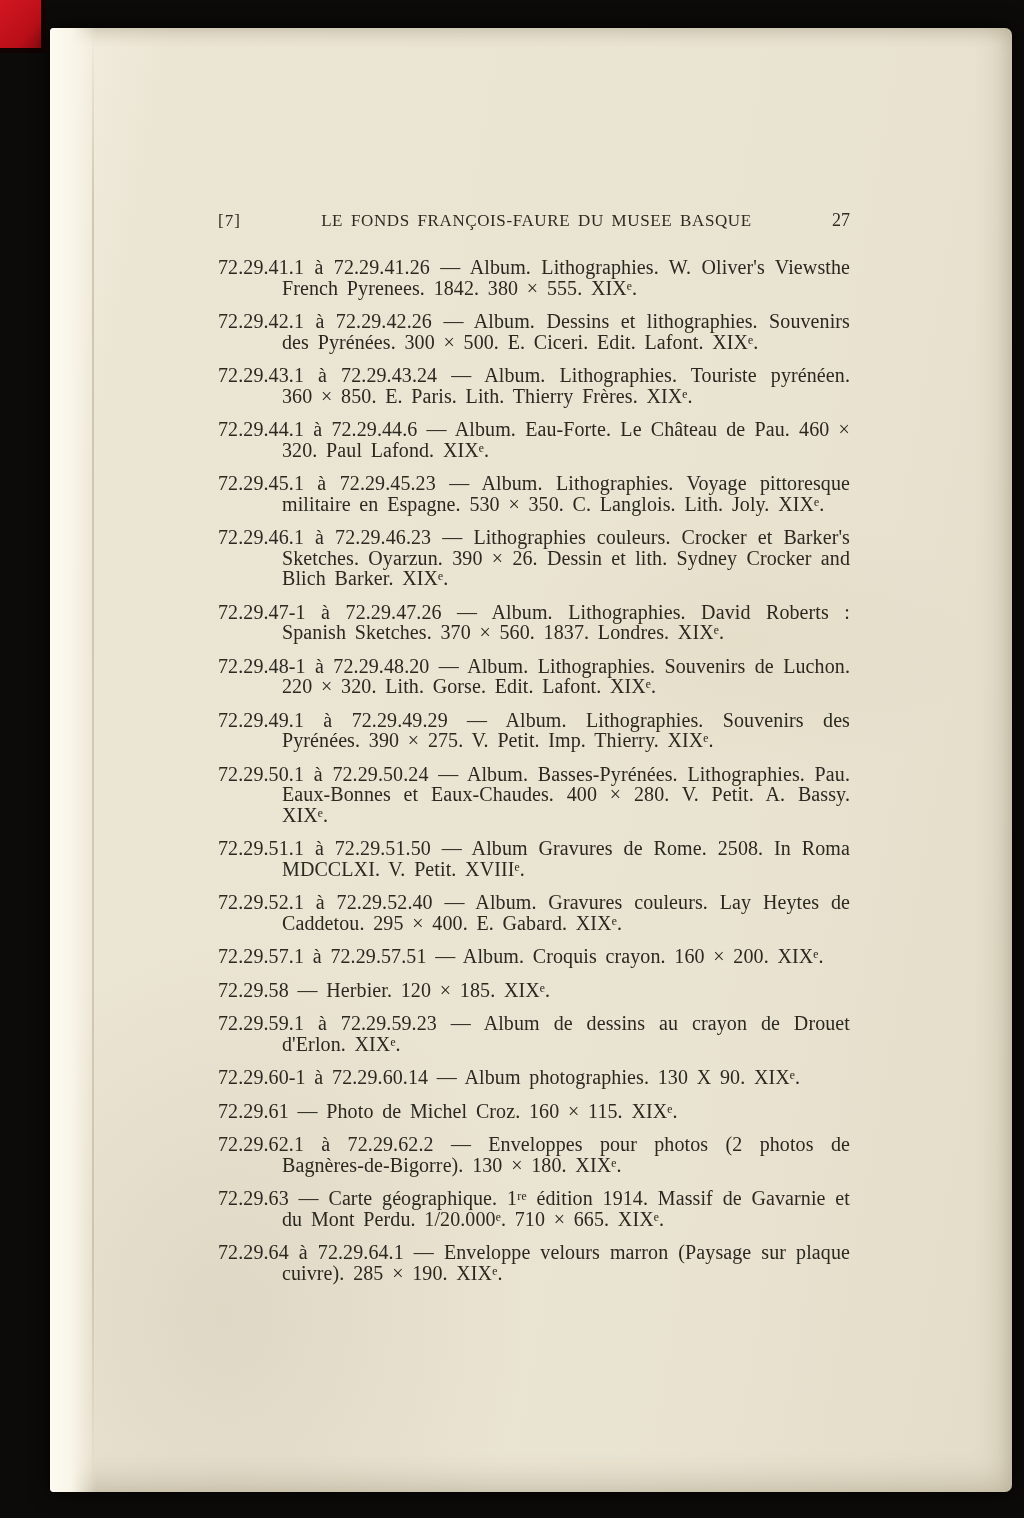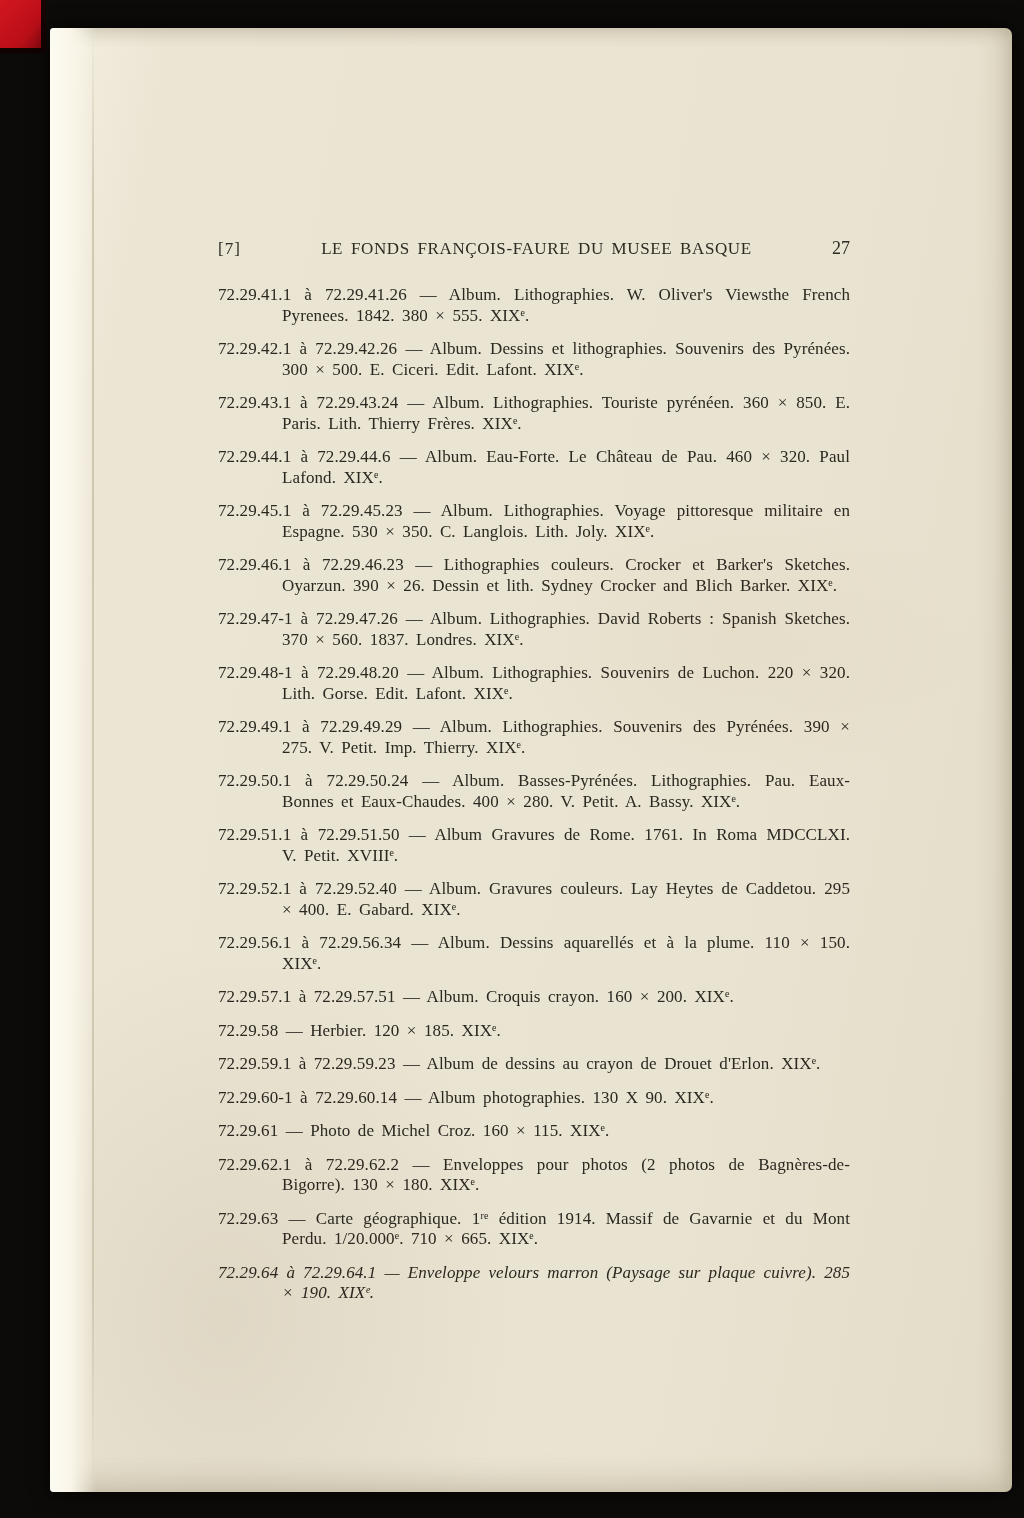--- a/index.html
+++ b/index.html
@@ -90,40 +90,38 @@
   }
   .page-header .title {
     flex: 1 1 auto;
     text-align: center;
     letter-spacing: 0.6px;
     word-spacing: 3px;
   }
   .page-header .pagenum {
     flex: 0 0 auto;
     font-size: 18px;
-    margin-top: 28px;
   }
 
   .entries {
     display: block;
   }
   .entry {
     margin: 3px 0 13px 0;
     padding-left: 64px;
     text-indent: -64px;
-    font-size: 17px;
+    font-size: 20px;
     line-height: 20.5px;
     text-align: justify;
     word-spacing: 0.18em;
     letter-spacing: 0.1px;
     color: #2b2820;
   }
   .entry:last-child {
     margin-bottom: 0;
-    font-style: italic;
   }
 </style>
 </head>
 <body>
 
 <div class="scan">
   <div class="red-tab"></div>
 
   <div class="page">
     <div class="page-edge"></div>
@@ -139,23 +137,22 @@
           <p class="entry">72.29.41.1 à 72.29.41.26 — Album. Lithographies. W. Oliver's Viewsthe French Pyrenees. 1842. 380 × 555. XIXᵉ.</p>
           <p class="entry">72.29.42.1 à 72.29.42.26 — Album. Dessins et lithographies. Souvenirs des Pyrénées. 300 × 500. E. Ciceri. Edit. Lafont. XIXᵉ.</p>
           <p class="entry">72.29.43.1 à 72.29.43.24 — Album. Lithographies. Touriste pyrénéen. 360 × 850. E. Paris. Lith. Thierry Frères. XIXᵉ.</p>
           <p class="entry">72.29.44.1 à 72.29.44.6 — Album. Eau-Forte. Le Château de Pau. 460 × 320. Paul Lafond. XIXᵉ.</p>
           <p class="entry">72.29.45.1 à 72.29.45.23 — Album. Lithographies. Voyage pittoresque militaire en Espagne. 530 × 350. C. Langlois. Lith. Joly. XIXᵉ.</p>
           <p class="entry">72.29.46.1 à 72.29.46.23 — Lithographies couleurs. Crocker et Barker's Sketches. Oyarzun. 390 × 26. Dessin et lith. Sydney Crocker and Blich Barker. XIXᵉ.</p>
           <p class="entry">72.29.47-1 à 72.29.47.26 — Album. Lithographies. David Roberts : Spanish Sketches. 370 × 560. 1837. Londres. XIXᵉ.</p>
           <p class="entry">72.29.48-1 à 72.29.48.20 — Album. Lithographies. Souvenirs de Luchon. 220 × 320. Lith. Gorse. Edit. Lafont. XIXᵉ.</p>
           <p class="entry">72.29.49.1 à 72.29.49.29 — Album. Lithographies. Souvenirs des Pyrénées. 390 × 275. V. Petit. Imp. Thierry. XIXᵉ.</p>
           <p class="entry">72.29.50.1 à 72.29.50.24 — Album. Basses-Pyrénées. Lithographies. Pau. Eaux-Bonnes et Eaux-Chaudes. 400 × 280. V. Petit. A. Bassy. XIXᵉ.</p>
-          <p class="entry">72.29.51.1 à 72.29.51.50 — Album Gravures de Rome. 1761. In Roma MDCCLXI. V. Petit. XVIIIᵉ.</p>
+          <p class="entry">72.29.51.1 à 72.29.51.50 — Album Gravures de Rome. 2508. In Roma MDCCLXI. V. Petit. XVIIIᵉ.</p>
           <p class="entry">72.29.52.1 à 72.29.52.40 — Album. Gravures couleurs. Lay Heytes de Caddetou. 295 × 400. E. Gabard. XIXᵉ.</p>
-          <p class="entry">72.29.56.1 à 72.29.56.34 — Album. Dessins aquarellés et à la plume. 110 × 150. XIXᵉ.</p>
           <p class="entry">72.29.57.1 à 72.29.57.51 — Album. Croquis crayon. 160 × 200. XIXᵉ.</p>
           <p class="entry">72.29.58 — Herbier. 120 × 185. XIXᵉ.</p>
           <p class="entry">72.29.59.1 à 72.29.59.23 — Album de dessins au crayon de Drouet d'Erlon. XIXᵉ.</p>
           <p class="entry">72.29.60-1 à 72.29.60.14 — Album photographies. 130 X 90. XIXᵉ.</p>
           <p class="entry">72.29.61 — Photo de Michel Croz. 160 × 115. XIXᵉ.</p>
           <p class="entry">72.29.62.1 à 72.29.62.2 — Enveloppes pour photos (2 photos de Bagnères-de-Bigorre). 130 × 180. XIXᵉ.</p>
           <p class="entry">72.29.63 — Carte géographique. 1ʳᵉ édition 1914. Massif de Gavarnie et du Mont Perdu. 1/20.000ᵉ. 710 × 665. XIXᵉ.</p>
           <p class="entry">72.29.64 à 72.29.64.1 — Enveloppe velours marron (Paysage sur plaque cuivre). 285 × 190. XIXᵉ.</p>
         </main>
     </div>

